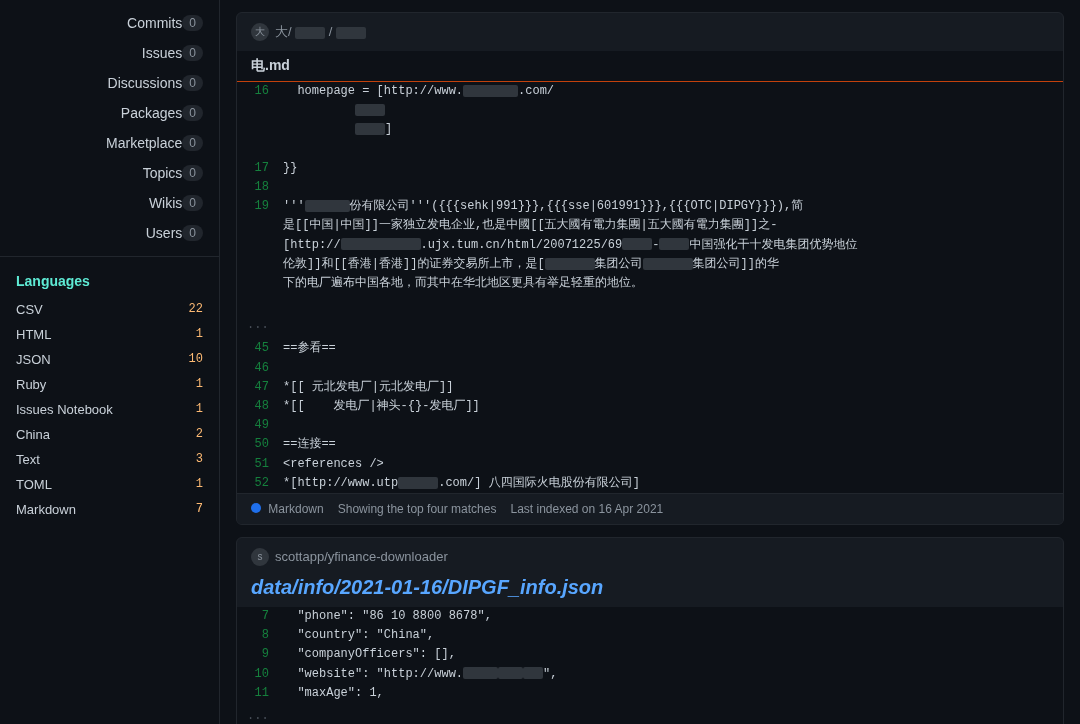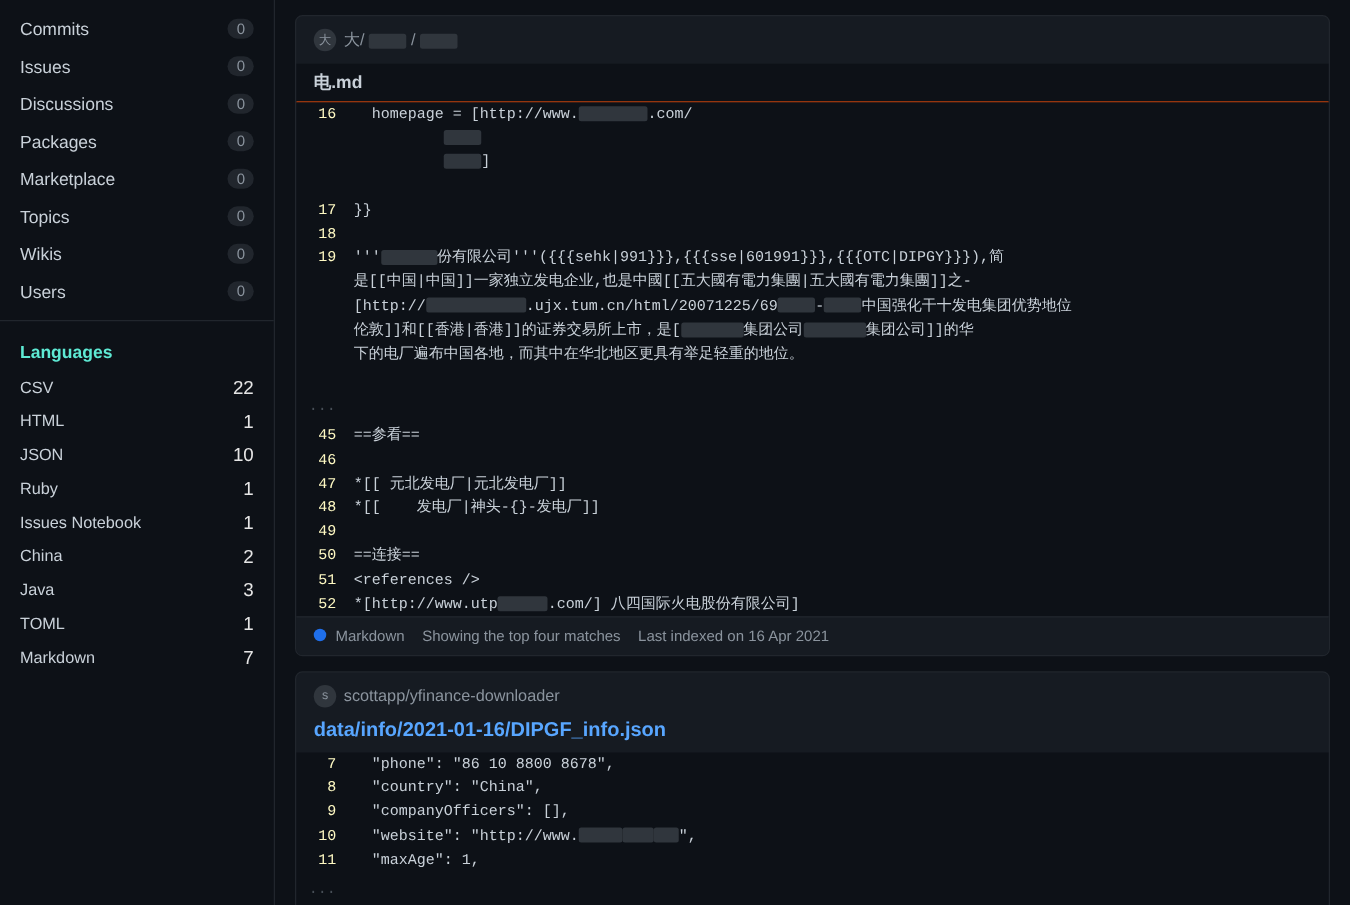--- a/index.html
+++ b/index.html
@@ -19,21 +19,21 @@
       width: 220px;
       min-width: 220px;
       background: #0d1117;
       border-right: 1px solid #21262d;
       padding: 8px 0;
       flex-shrink: 0;
     }
     .sidebar-item {
       display: flex;
       align-items: center;
-      justify-content: space-between;
+      justify-content: flex-end;
       padding: 7px 16px;
       cursor: pointer;
       color: #c9d1d9;
       font-size: 14px;
     }
     .badge {
       background: #21262d;
       color: #8b949e;
       border-radius: 10px;
       padding: 1px 7px;
@@ -55,22 +55,23 @@
     .lang-item {
       display: flex;
       align-items: flex-start;
       justify-content: space-between;
       padding: 5px 16px;
       font-size: 13px;
       color: #c9d1d9;
       cursor: pointer;
     }
     .lang-count {
-      color: #e5e5e5;
-      font-size: 15px;
+      color: #fdba74;
+      font-size: 12px;
+      font-family: Liberation Mono, monospace;
     }
 
     
     .main {
       flex: 1;
       background: #0d1117;
       overflow-y: auto;
       padding: 0;
     }
 
@@ -100,41 +101,42 @@
       display: inline-flex;
       align-items: center;
       justify-content: center;
       font-size: 10px;
       color: #8b949e;
       flex-shrink: 0;
     }
 
     .result-link {
       color: #58a6ff;
-      font-size: 16px;
+      font-size: 20px;
       font-weight: 600;
       text-decoration: none;
       display: block;
       padding: 0 14px 8px 14px;
+      font-style: italic;
     }
 
     
     .code-block {
       background: #0d1117;
       font-family: 'SFMono-Regular', Consolas, 'Liberation Mono', Menlo, monospace;
       font-size: 12px;
       line-height: 1.6;
       overflow-x: auto;
     }
     .code-line {
       display: flex;
       padding: 0 10px;
     }
     .line-num {
-      color: #fef9c3;
+      color: #15803d;
       min-width: 36px;
       text-align: right;
       padding-right: 14px;
       user-select: none;
       flex-shrink: 0;
     }
     .line-content {
       color: #c9d1d9;
       white-space: pre;
     }
@@ -241,21 +243,21 @@
   </div>
   <div class="lang-item">
     <span>Issues Notebook</span>
     <span class="lang-count">1</span>
   </div>
   <div class="lang-item">
     <span>China</span>
     <span class="lang-count">2</span>
   </div>
   <div class="lang-item">
-    <span>Java</span>
+    <span>Text</span>
     <span class="lang-count">3</span>
   </div>
   <div class="lang-item">
     <span>TOML</span>
     <span class="lang-count">1</span>
   </div>
   <div class="lang-item">
     <span>Markdown</span>
     <span class="lang-count">7</span>
   </div>

